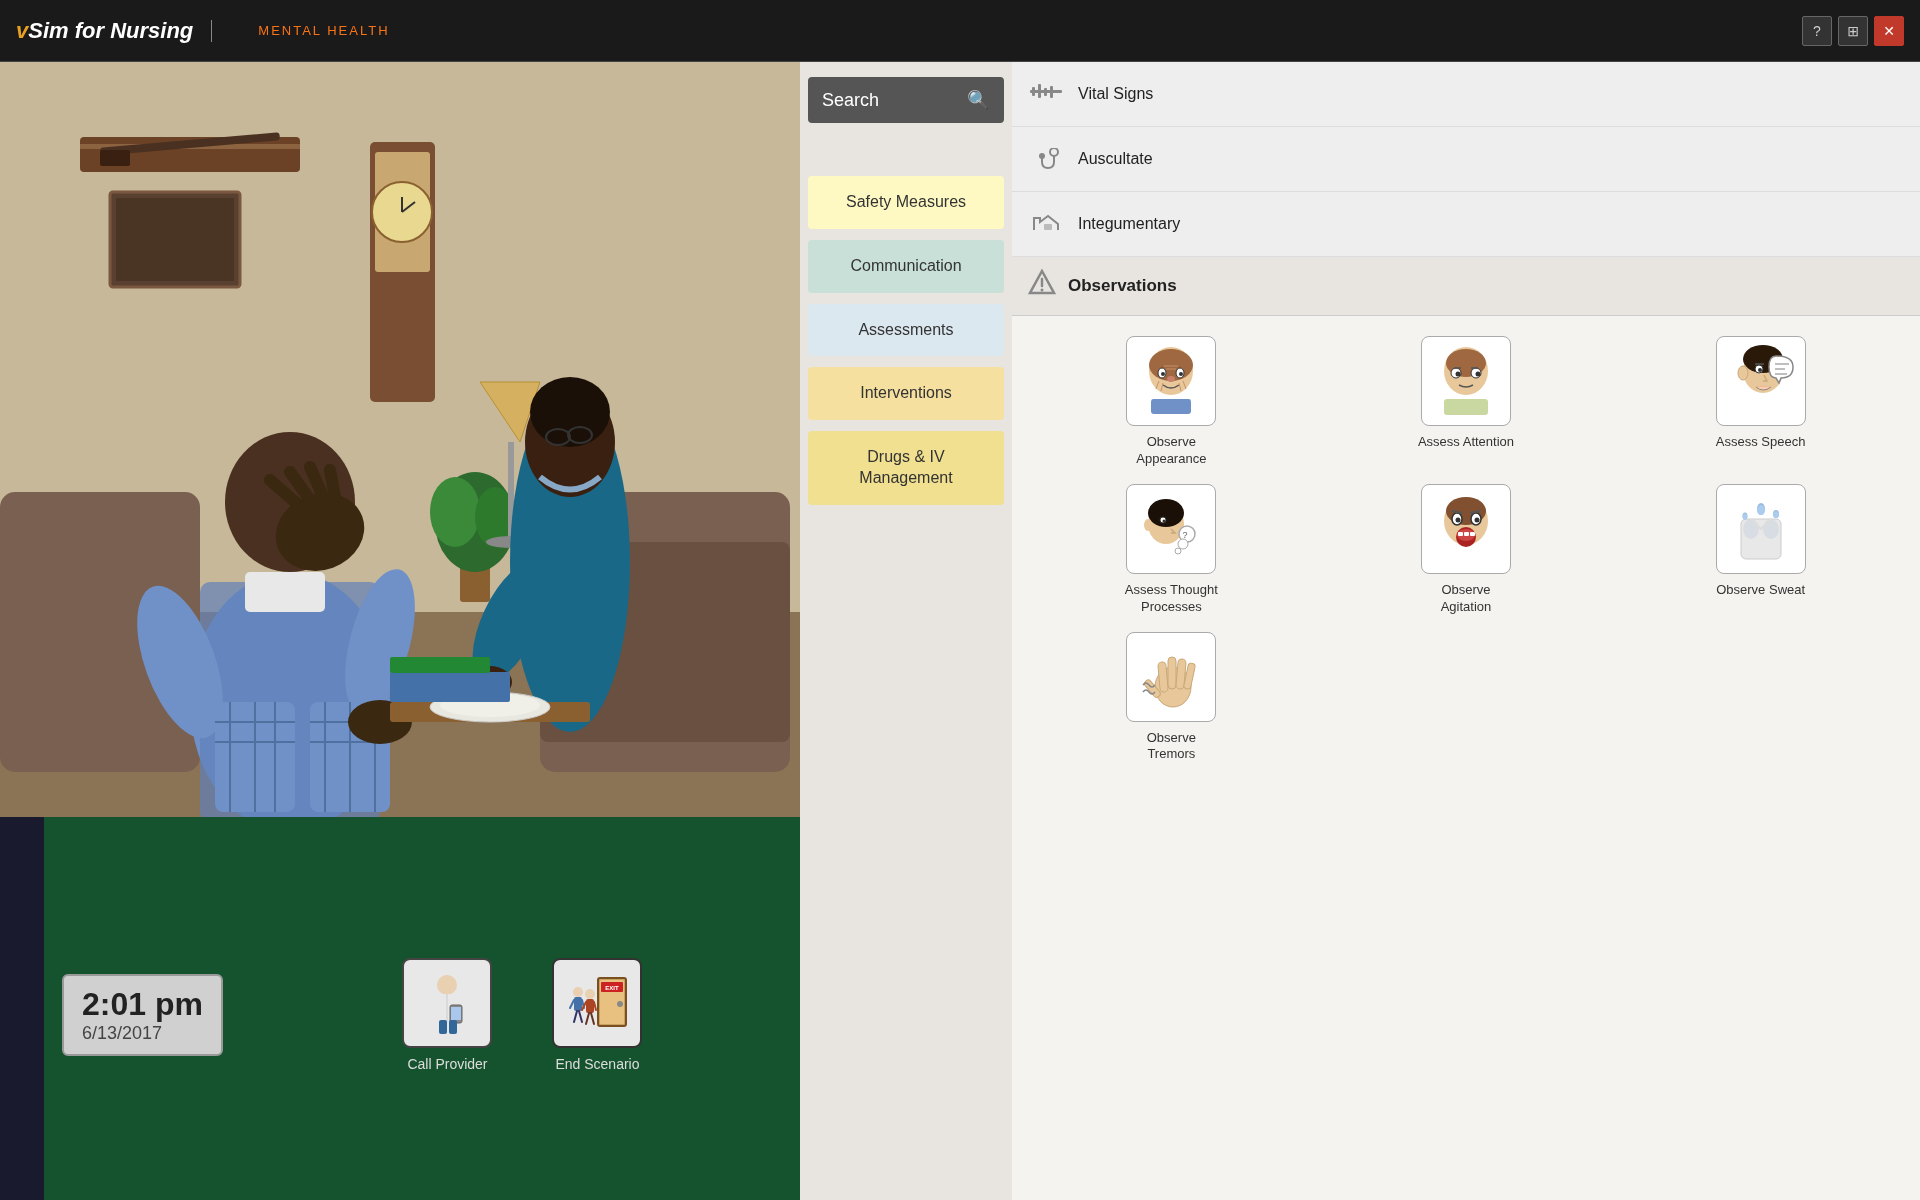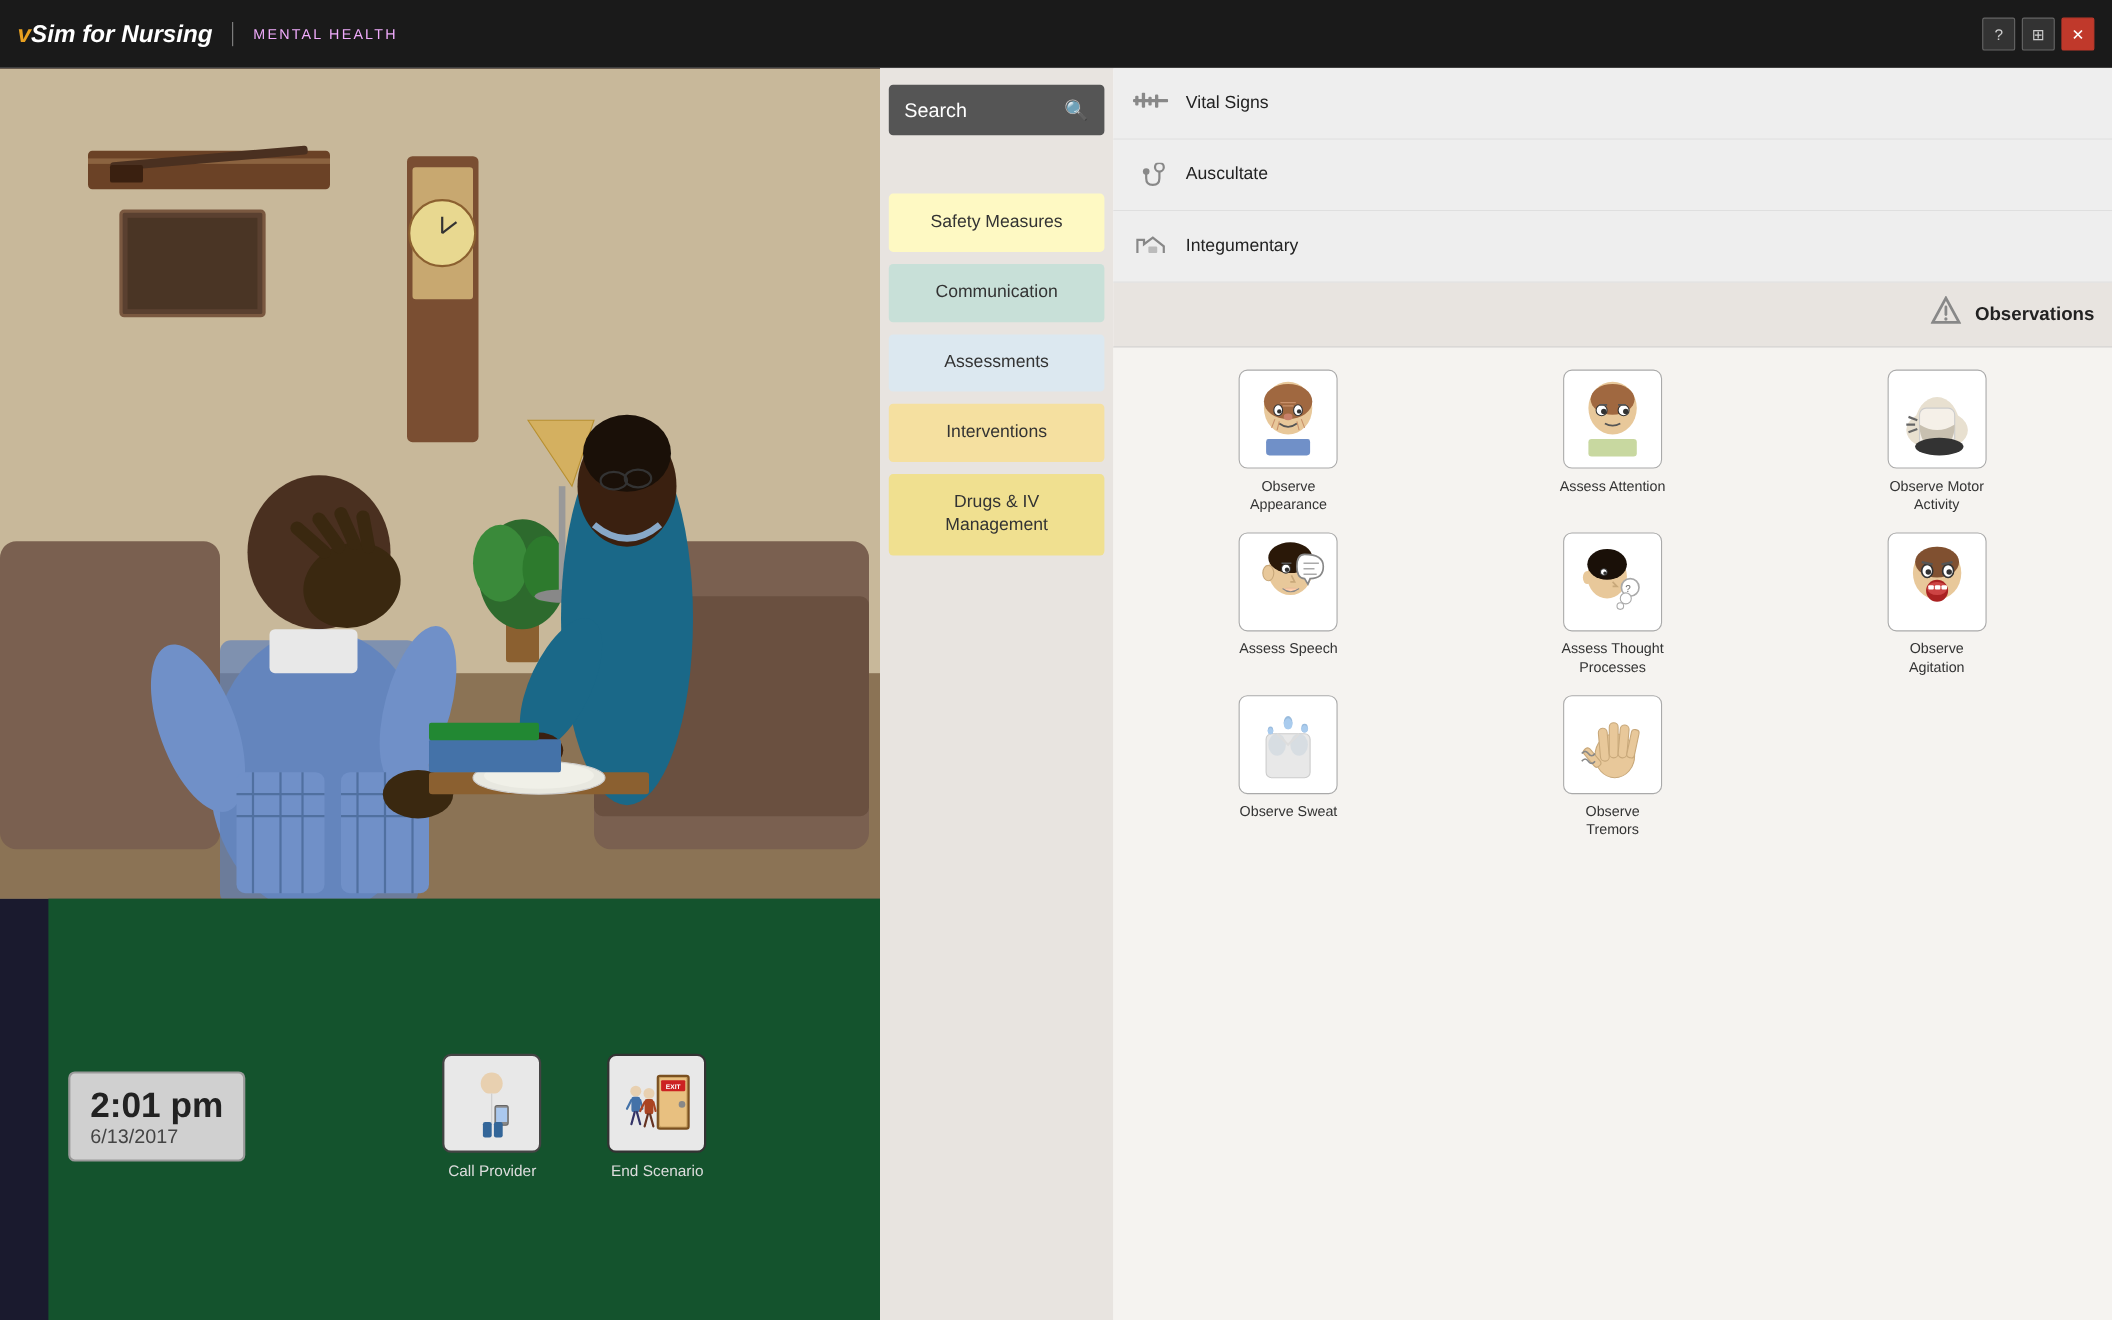--- a/index.html
+++ b/index.html
@@ -36,24 +36,25 @@
     #title-bar .brand .vsim span.v {
       color: #e8a020;
     }
     #title-bar .brand .divider {
       width: 1px;
       height: 22px;
       background: #888;
       margin: 0 10px;
     }
     #title-bar .brand .subtitle {
-      color: #f0abfc;
+      color: #f97316;
       font-size: 13px;
       letter-spacing: 2px;
       text-transform: uppercase;
+      margin-left: 28px;
     }
     #title-bar .controls {
       display: flex;
       gap: 6px;
     }
     .win-btn {
       width: 30px;
       height: 30px;
       border: 1px solid #666;
       background: #333;
@@ -238,21 +239,20 @@
     }
 
     
     .obs-header {
       display: flex;
       align-items: center;
       padding: 12px 16px;
       background: #e8e4e0;
       border-bottom: 1px solid #ccc;
       gap: 12px;
-      justify-content: flex-end;
     }
     .obs-header .obs-icon {
       font-size: 22px;
     }
     .obs-header .obs-title {
       font-size: 17px;
       font-weight: bold;
       color: #222;
     }
 
@@ -590,39 +590,20 @@
               <circle cx="52" cy="33" r="2.5" fill="#333"></circle>
               <line x1="28" y1="27" x2="35" y2="27" stroke="#555" stroke-width="1.5"></line>
               <line x1="45" y1="27" x2="52" y2="27" stroke="#555" stroke-width="1.5"></line>
               <path d="M33 44 Q40 48 47 44" fill="none" stroke="#555" stroke-width="1.5"></path>
               <rect x="18" y="58" width="44" height="16" rx="3" fill="#c8d8a0"></rect>
             </svg>
           </div>
           <span class="obs-label">Assess Attention</span>
         </div>
 
-        <div class="obs-item">
-          <div class="obs-img">
-            <svg width="80" height="80" viewBox="0 0 80 80">
-
-              <ellipse cx="40" cy="50" rx="28" ry="18" fill="#e8e0d0"></ellipse>
-              <ellipse cx="40" cy="45" rx="20" ry="25" fill="#e8e0d0"></ellipse>
-
-              <rect x="24" y="30" width="32" height="35" rx="6" fill="#f5f0e8" stroke="#ccc" stroke-width="1"></rect>
-              <path d="M24 45 Q40 55 56 45 Q56 65 40 68 Q24 65 24 45" fill="#c8c0b0"></path>
-
-              <ellipse cx="42" cy="65" rx="22" ry="8" fill="#333"></ellipse>
-
-              <line x1="12" y1="45" x2="20" y2="45" stroke="#666" stroke-width="2"></line>
-              <line x1="14" y1="38" x2="22" y2="41" stroke="#666" stroke-width="2"></line>
-              <line x1="14" y1="52" x2="22" y2="49" stroke="#666" stroke-width="2"></line>
-            </svg>
-          </div>
-          <span class="obs-label">Observe Motor Activity</span>
-        </div>
 
         <div class="obs-item">
           <div class="obs-img">
             <svg width="80" height="80" viewBox="0 0 80 80">
 
               <ellipse cx="42" cy="30" rx="20" ry="22" fill="#e8c89a"></ellipse>
 
               <ellipse cx="42" cy="18" rx="20" ry="14" fill="#2a1808"></ellipse>
 
               <ellipse cx="22" cy="32" rx="5" ry="7" fill="#e8c89a" stroke="#c8a87a" stroke-width="1"></ellipse>

